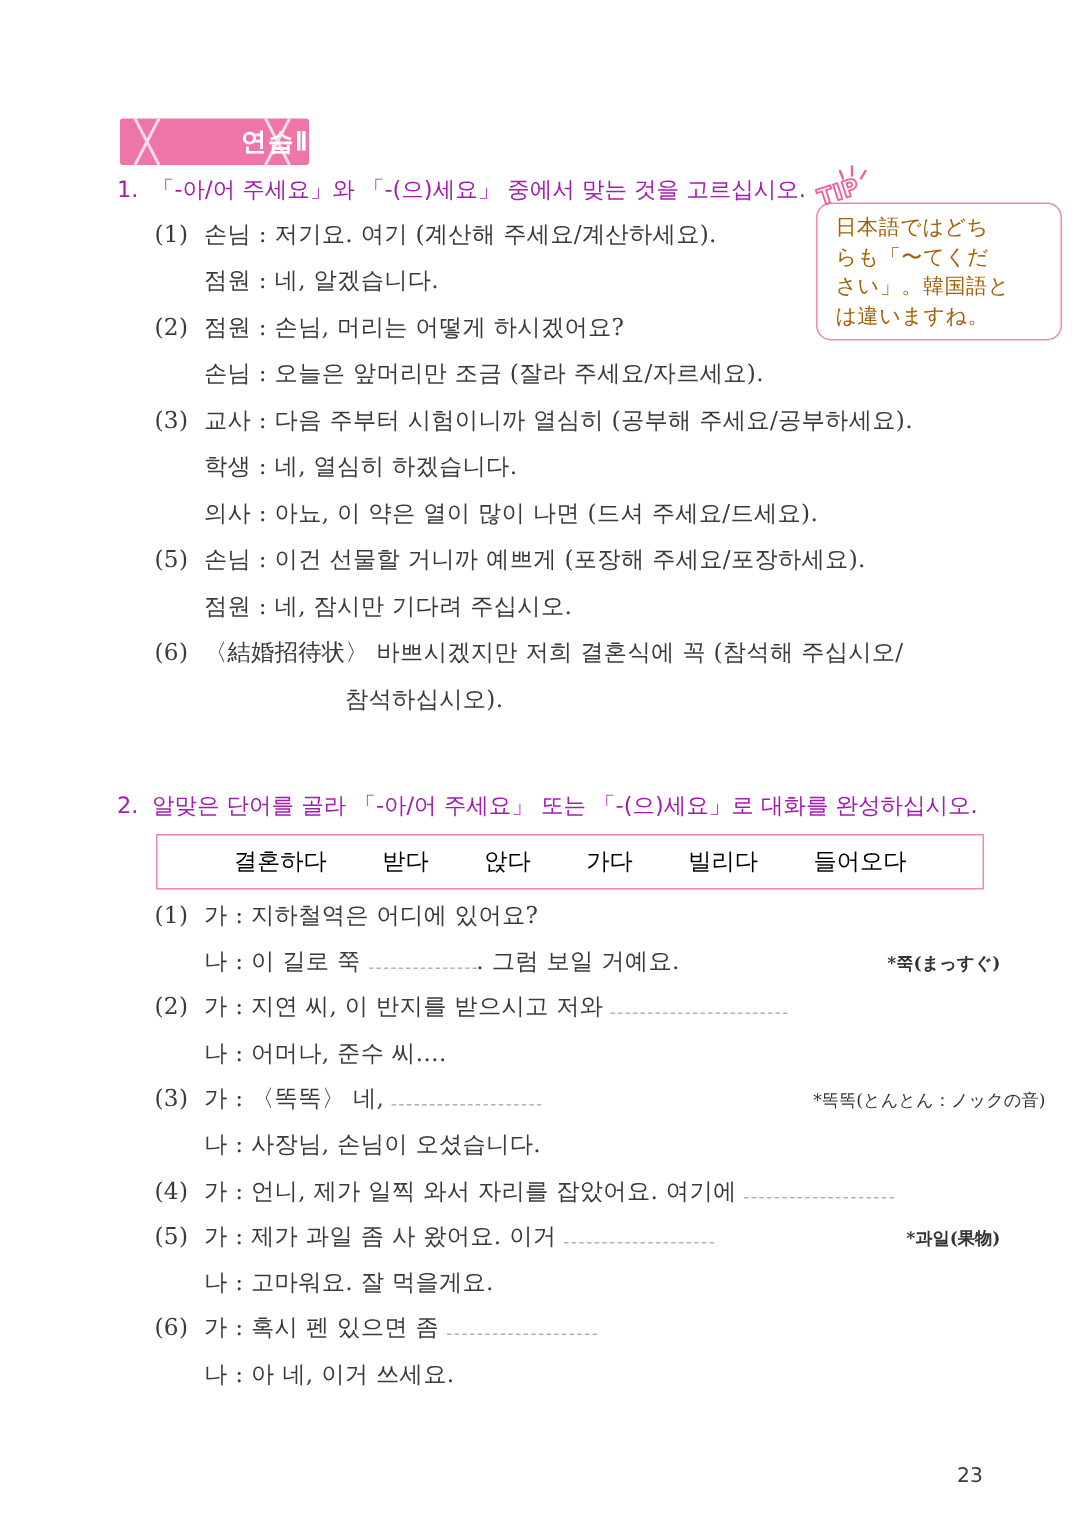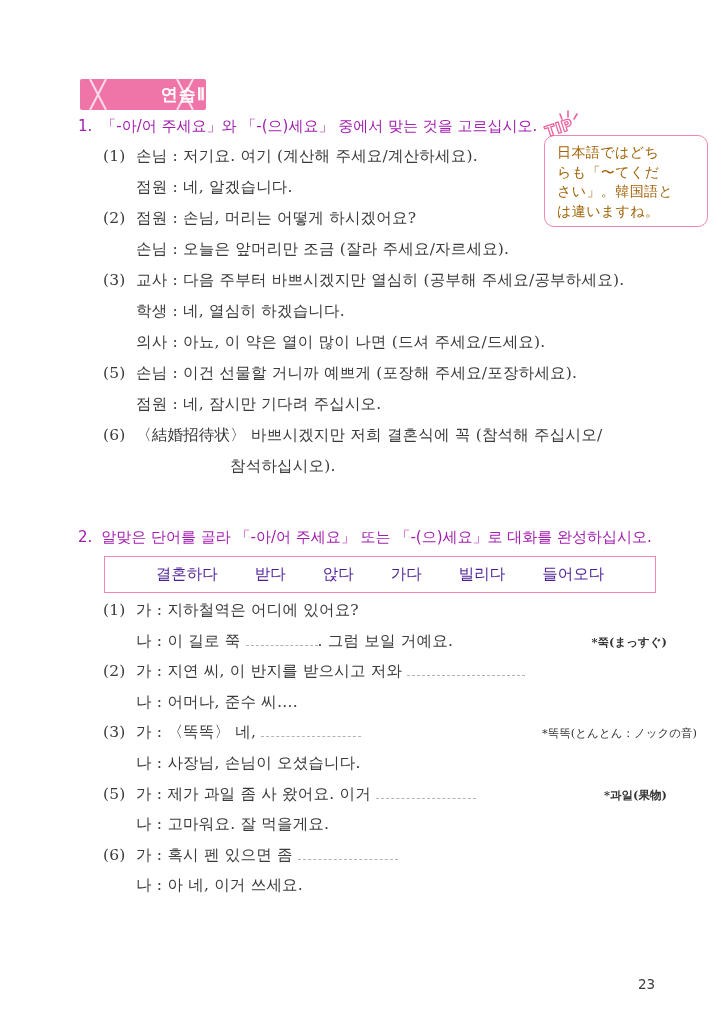--- a/index.html
+++ b/index.html
@@ -52,21 +52,21 @@
 
   
   .note { position:absolute; right:2px; top:1px; font-size:11.5px; color:#333;
           letter-spacing:0; }
   .note-inset { right:32px;font-weight:bold; }
 
   
   .wordbank { position:absolute; left:104px; top:556px; width:552px; height:37px;
               border:1.2px solid #f285b2; background:#fff; display:flex;
               align-items:center; justify-content:center; gap:37px;
-              font-family:"DejaVu Sans", sans-serif; font-size:15.5px; color:#4c1d95; }
+              font-family:"DejaVu Sans", sans-serif; font-size:15.5px; color:#000000; }
 
   
   .page-number { position:absolute; left:638px; top:976px;
                  font-family:"DejaVu Sans", sans-serif; font-size:13.5px; color:#3c3c3c; }
 </style>
 </head>
 <body>
 
 <div>
 
@@ -99,21 +99,21 @@
     <div class="tip-line">らも「〜てくだ</div>
     <div class="tip-line">さい」。韓国語と</div>
     <div class="tip-line">は違いますね。</div>
   </div>
 
   <div class="ex1-items">
     <div class="dlg-line"><span class="inum">(1)</span><span>손님 : 저기요. 여기 (계산해 주세요/계산하세요).</span></div>
     <div class="dlg-line indent"><span>점원 : 네, 알겠습니다.</span></div>
     <div class="dlg-line"><span class="inum">(2)</span><span>점원 : 손님, 머리는 어떻게 하시겠어요?</span></div>
     <div class="dlg-line indent"><span>손님 : 오늘은 앞머리만 조금 (잘라 주세요/자르세요).</span></div>
-    <div class="dlg-line"><span class="inum">(3)</span><span>교사 : 다음 주부터 바쁘시겠지만 열심히 (공부해 주세요/공부하세요).</span></div>
+    <div class="dlg-line"><span class="inum">(3)</span><span>교사 : 다음 주부터 시험이니까 열심히 (공부해 주세요/공부하세요).</span></div>
     <div class="dlg-line indent"><span>학생 : 네, 열심히 하겠습니다.</span></div>
     <div class="dlg-line indent"><span>의사 : 아뇨, 이 약은 열이 많이 나면 (드셔 주세요/드세요).</span></div>
     <div class="dlg-line"><span class="inum">(5)</span><span>손님 : 이건 선물할 거니까 예쁘게 (포장해 주세요/포장하세요).</span></div>
     <div class="dlg-line indent"><span>점원 : 네, 잠시만 기다려 주십시오.</span></div>
     <div class="dlg-line"><span class="inum">(6)</span><span>〈結婚招待状〉 바쁘시겠지만 저희 결혼식에 꼭 (참석해 주십시오/</span></div>
     <div class="dlg-line indent-deep"><span>참석하십시오).</span></div>
   </div>
 
   <div class="instruction instr-2">
     <span class="q-num">2.</span><span>알맞은 단어를 골라 「-아/어 주세요」 또는 「-(으)세요」로 대화를 완성하십시오.</span>
@@ -131,20 +131,21 @@
   <div class="ex2-items">
     <div class="dlg-line"><span class="inum">(1)</span><span>가 : 지하철역은 어디에 있어요?</span></div>
     <div class="dlg-line indent"><span>나 : 이 길로 쭉 </span><span class="blank blank-sm"></span><span>. 그럼 보일 거예요.</span><span class="note note-inset">*쭉(まっすぐ)</span></div>
 
     <div class="dlg-line"><span class="inum">(2)</span><span>가 : 지연 씨, 이 반지를 받으시고 저와 </span><span class="blank blank-lg"></span></div>
     <div class="dlg-line indent"><span>나 : 어머나, 준수 씨….</span></div>
 
     <div class="dlg-line"><span class="inum">(3)</span><span>가 : 〈똑똑〉 네, </span><span class="blank blank-md"></span><span class="note">*똑똑(とんとん：ノックの音)</span></div>
     <div class="dlg-line indent"><span>나 : 사장님, 손님이 오셨습니다.</span></div>
 
+    <div class="dlg-line"><span class="inum">(4)</span><span>가 : 언니, 제가 일찍 와서 자리를 잡았어요. 여기에 </span><span class="blank blank-md"></span></div>
 
     <div class="dlg-line"><span class="inum">(5)</span><span>가 : 제가 과일 좀 사 왔어요. 이거 </span><span class="blank blank-md"></span><span class="note note-inset">*과일(果物)</span></div>
     <div class="dlg-line indent"><span>나 : 고마워요. 잘 먹을게요.</span></div>
 
     <div class="dlg-line"><span class="inum">(6)</span><span>가 : 혹시 펜 있으면 좀 </span><span class="blank blank-md"></span></div>
     <div class="dlg-line indent"><span>나 : 아 네, 이거 쓰세요.</span></div>
   </div>
 
   <div class="page-number">23</div>
 

